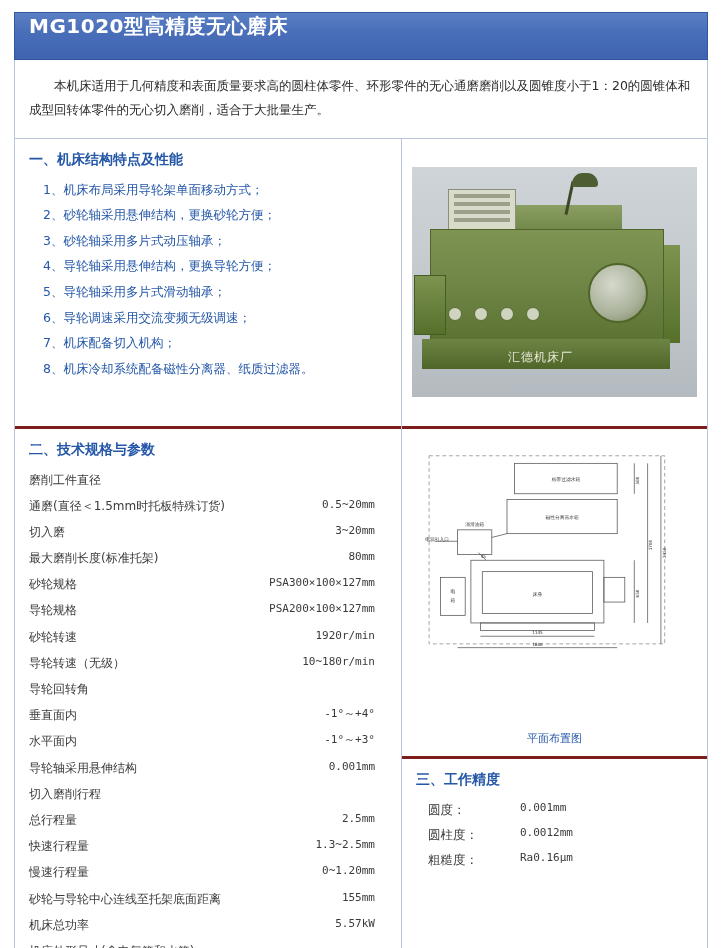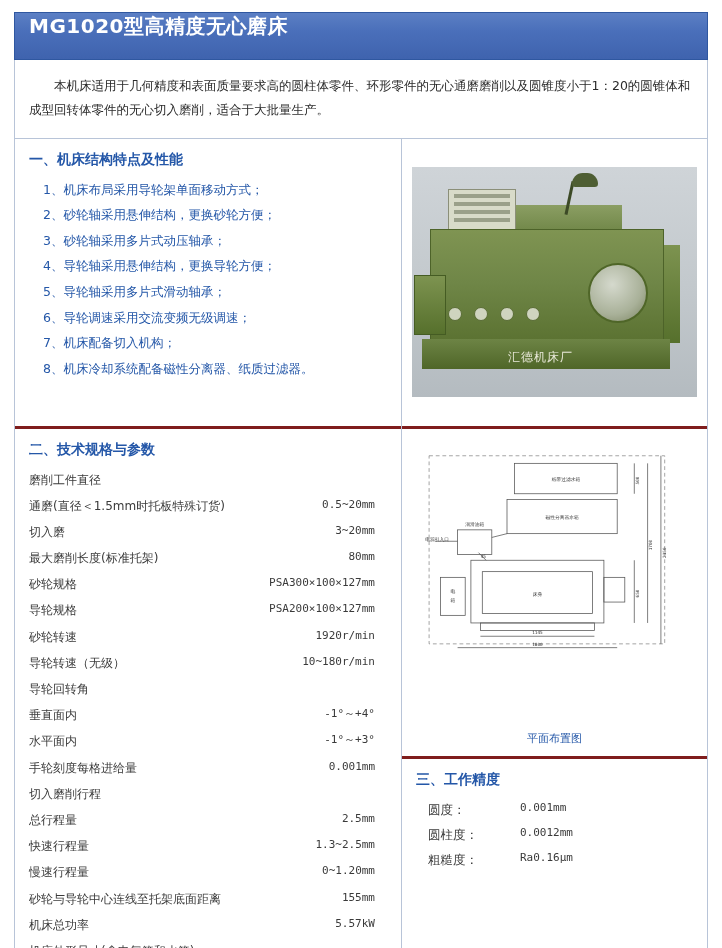--- a/index.html
+++ b/index.html
@@ -351,21 +351,21 @@
             </tr>
             <tr>
               <td class="label indent-1">垂直面内</td>
               <td class="value">-1°～+4°</td>
             </tr>
             <tr>
               <td class="label indent-1">水平面内</td>
               <td class="value">-1°～+3°</td>
             </tr>
             <tr>
-              <td class="label">手轮刻度每格进给量</td>
+              <td class="label">导轮轴采用悬伸结构</td>
               <td class="value">0.001mm</td>
             </tr>
             <tr>
               <td class="label">切入磨削行程</td>
               <td class="value"></td>
             </tr>
             <tr>
               <td class="label indent-1">总行程量</td>
               <td class="value">2.5mm</td>
             </tr>

